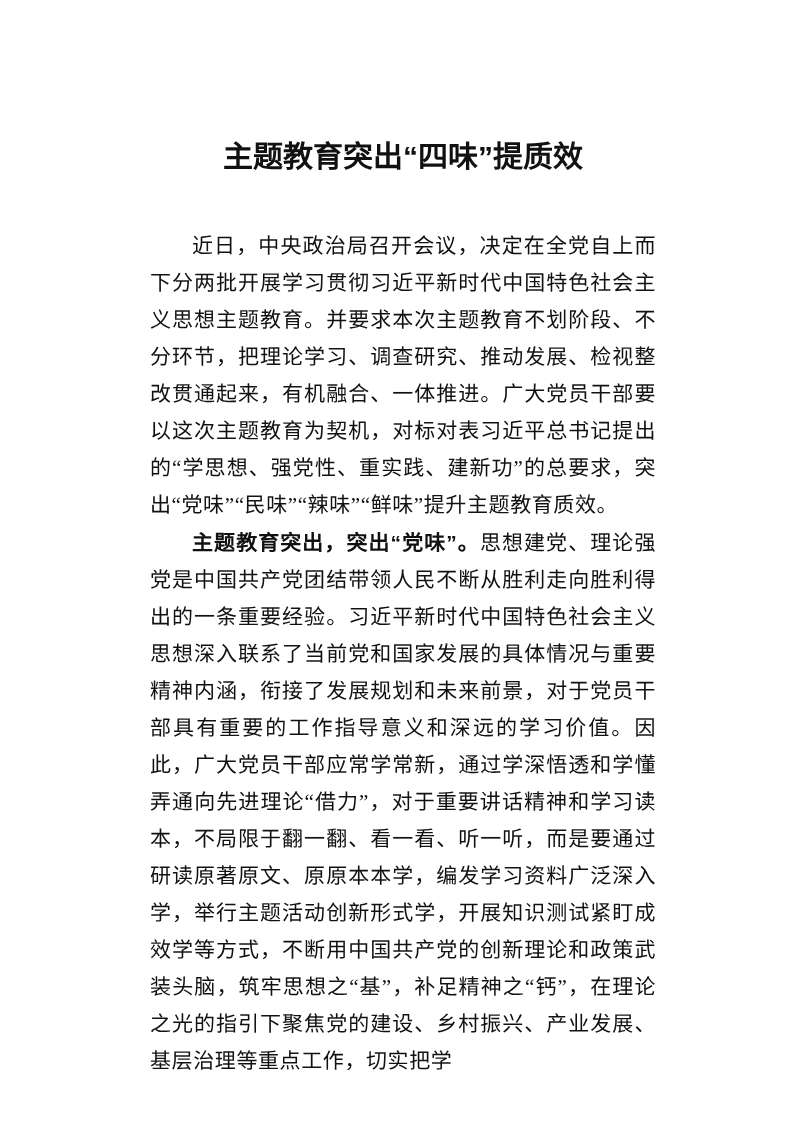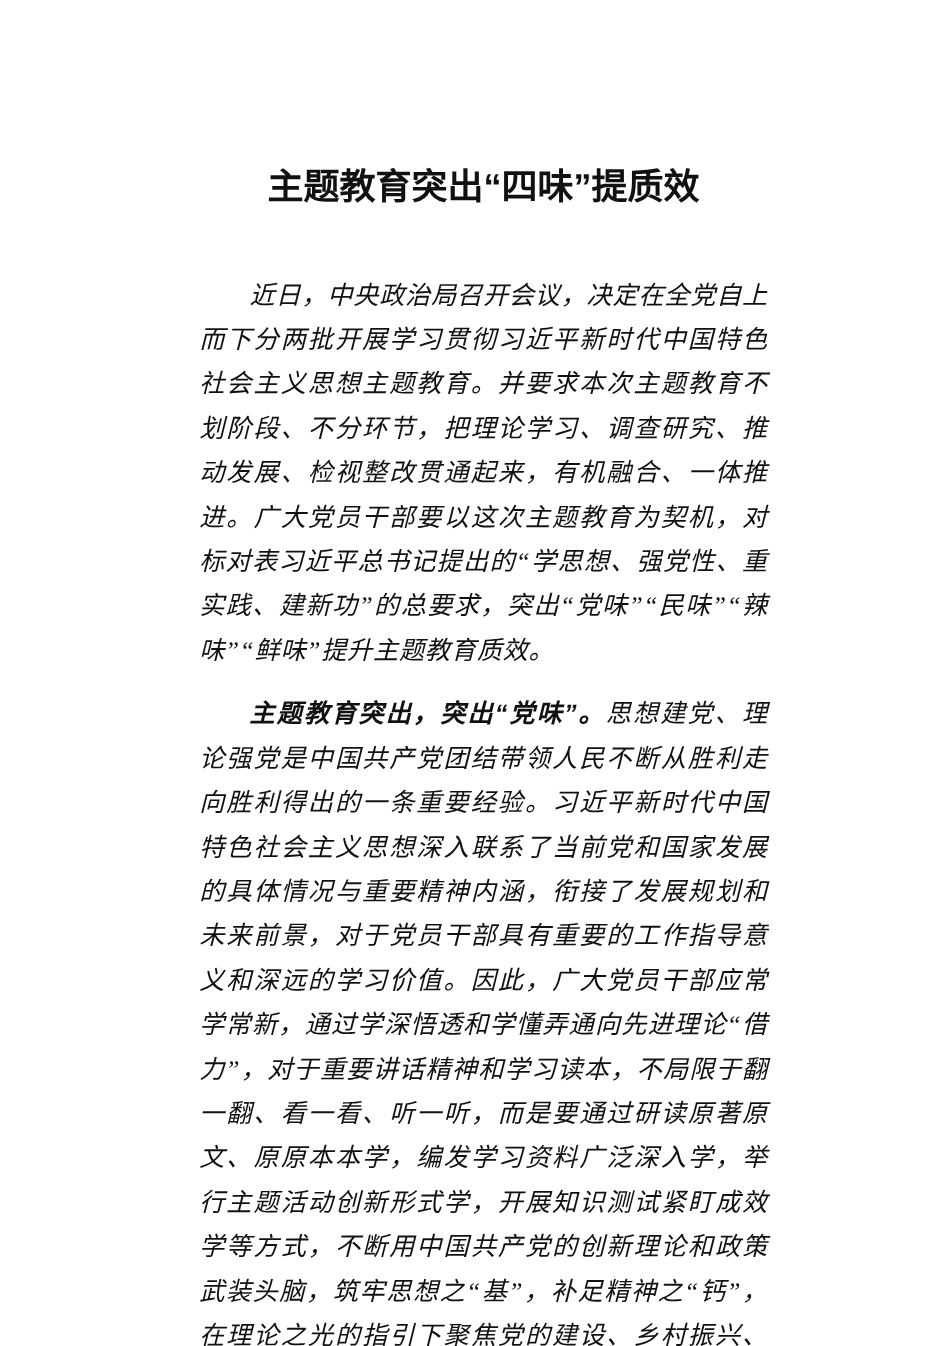--- a/index.html
+++ b/index.html
@@ -39,24 +39,23 @@
     margin-top:52px;
     font-family:"Liberation Serif","DejaVu Serif",serif;
     font-size:21px;
     line-height:37px;
     letter-spacing:0.6px;
     text-align:justify;
     text-justify:inter-character;
     color:var(--text-color);
   }
   .doc-body p{
-    margin:16px;
+    margin:0;
     padding:0;
     text-indent:2em;
-    font-style:italic;
   }
   .para-lead{
     font-family:"Liberation Sans","DejaVu Sans",sans-serif;
     font-weight:700;
   }
 </style>
 </head>
 <body>
 
 <div class="page">

